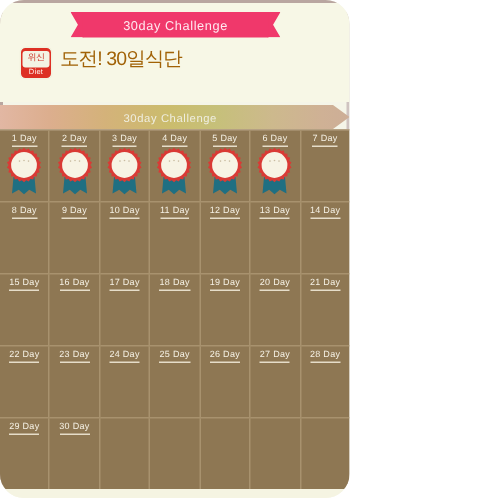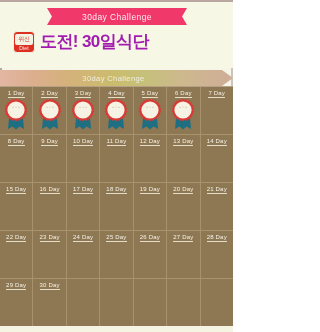--- a/index.html
+++ b/index.html
@@ -10,20 +10,21 @@
   body {
     font-family: "Liberation Sans", sans-serif;
   }
   #page {
     position: relative;
     width: 233px;
     height: 332px;
     overflow: hidden;
     background: #f5f5e8;
     box-sizing: border-box;
+    border-radius: 16px;
   }
 
   
   .header-region {
     position: absolute;
     left: 0; top: 0;
     width: 233px;
     height: 68px;
     background: #f7f7e6;
     border-top: 2px solid #b9a6a0;
@@ -118,23 +119,23 @@
   .title-line {
     position: absolute;
     left: 40px;
     top: 28px;
     height: 24px;
     display: flex;
     align-items: baseline;
     white-space: nowrap;
   }
   .t-purple {
-    color: #a21caf;
-    font-size: 17px;
-    font-weight: bold;
+    color: #a16207;
+    font-size: 13px;
+    font-weight: normal;
     letter-spacing: -0.6px;
     font-family: "Liberation Sans", sans-serif;
   }
   .t-gold {
     color: #efc93b;
     font-size: 15px;
     font-weight: bold;
     letter-spacing: -0.4px;
     margin: 0 3px;
     font-family: "Liberation Sans", sans-serif;

